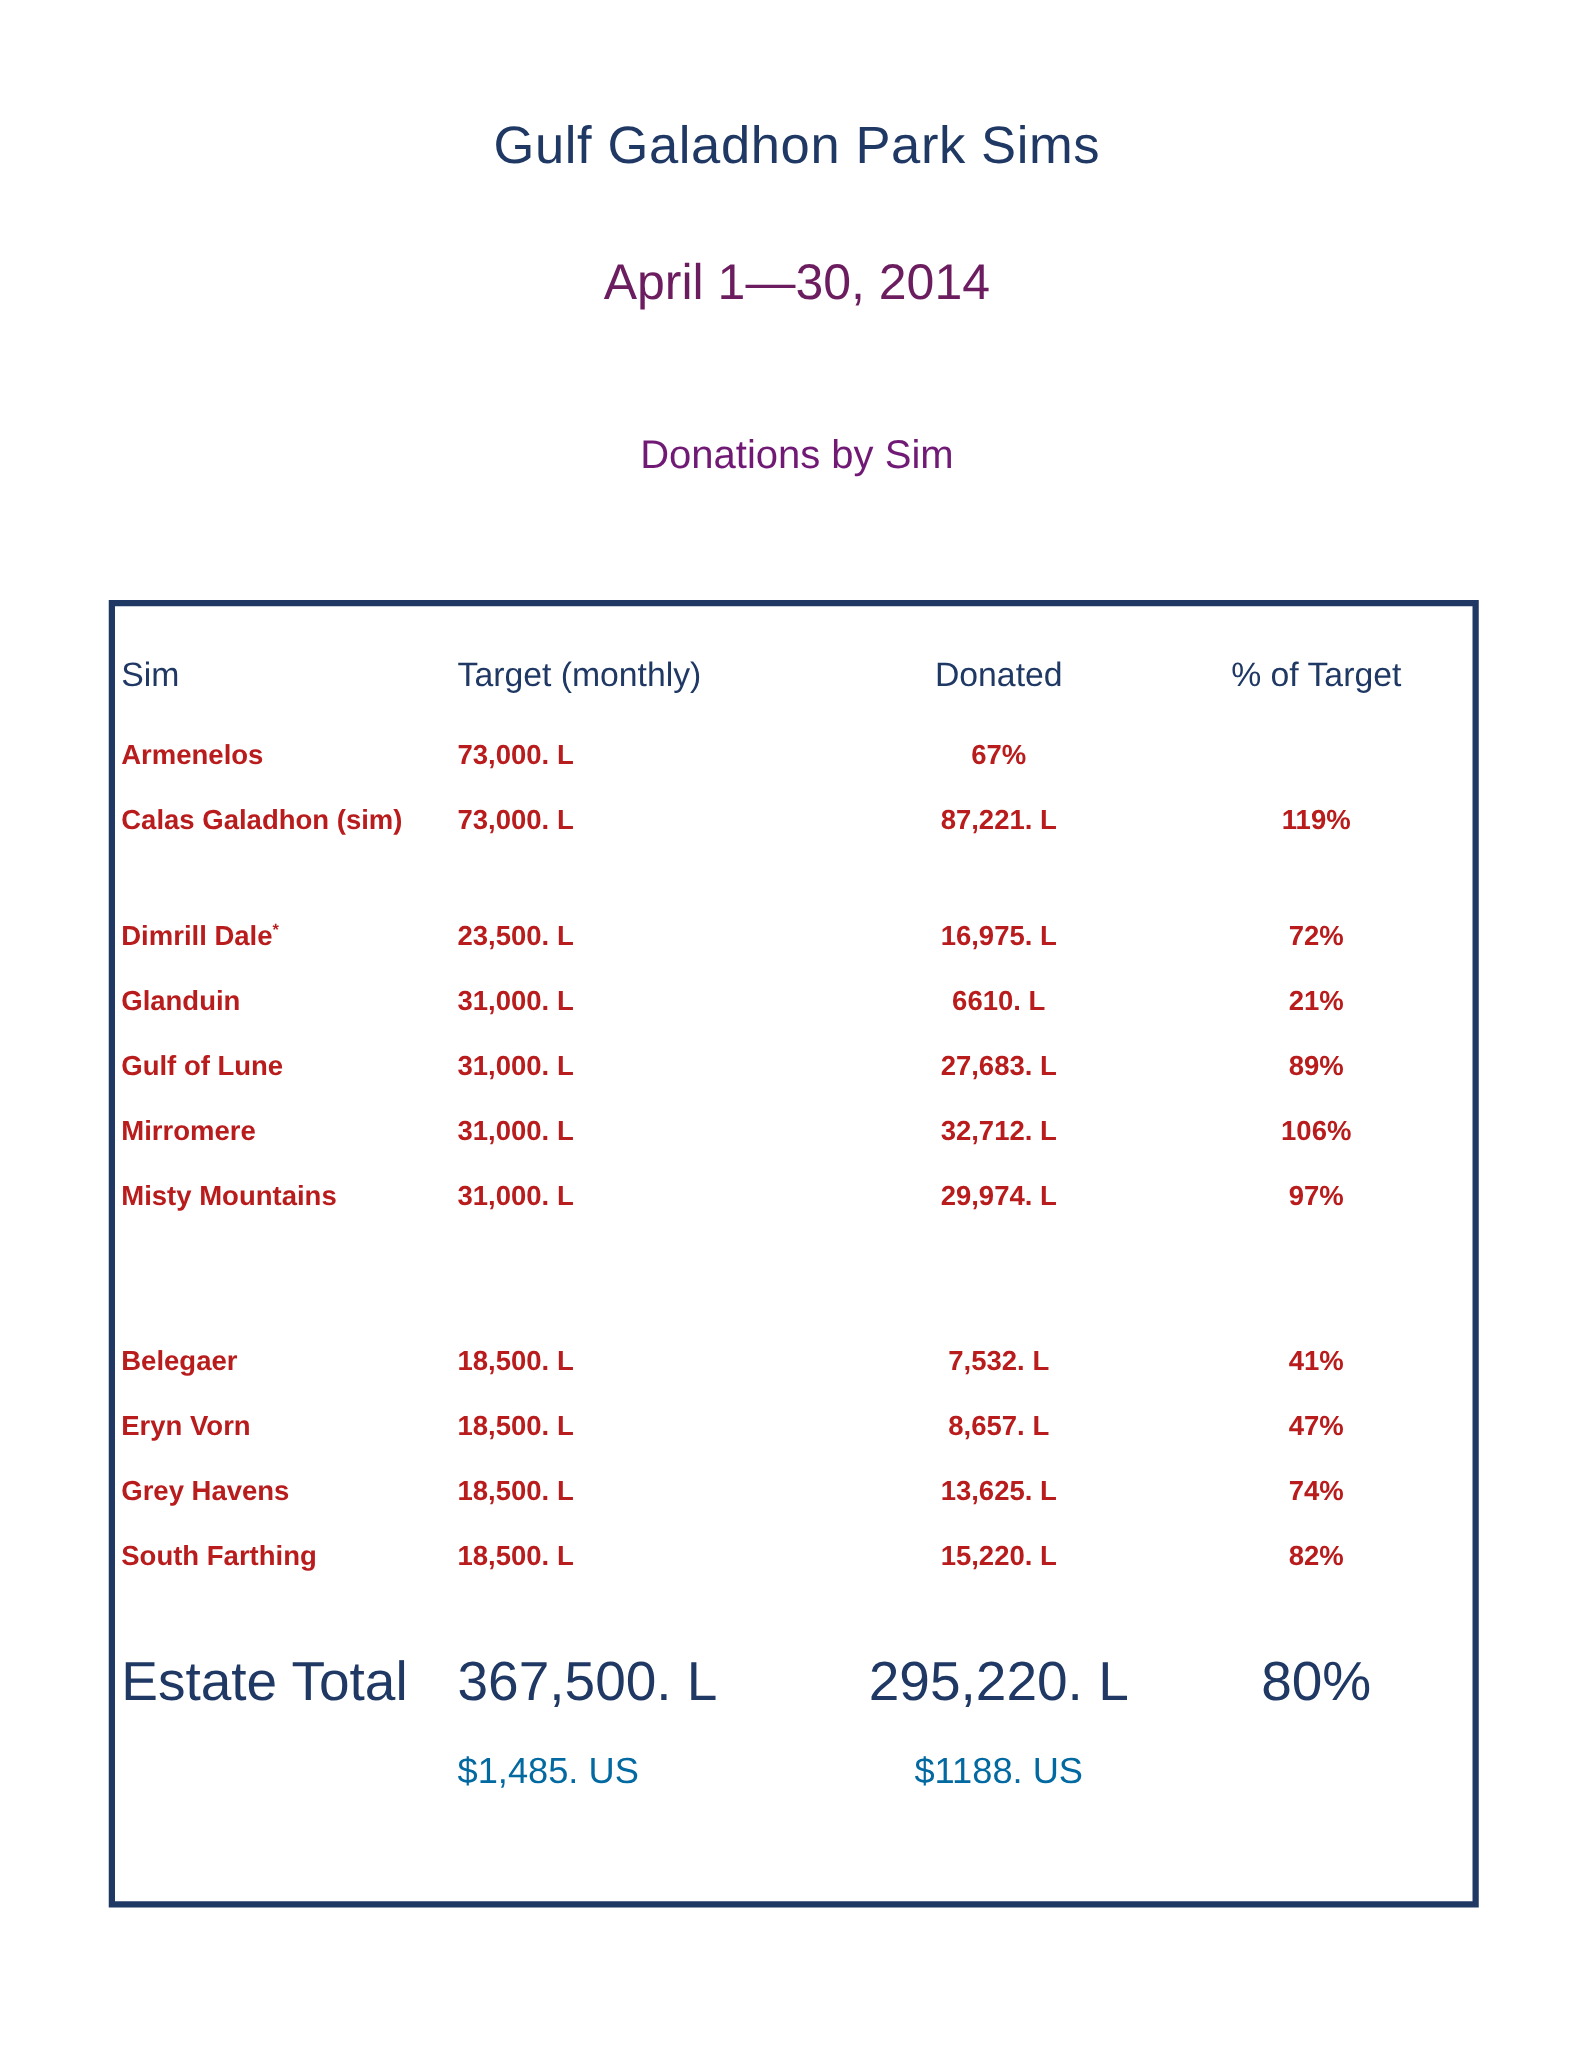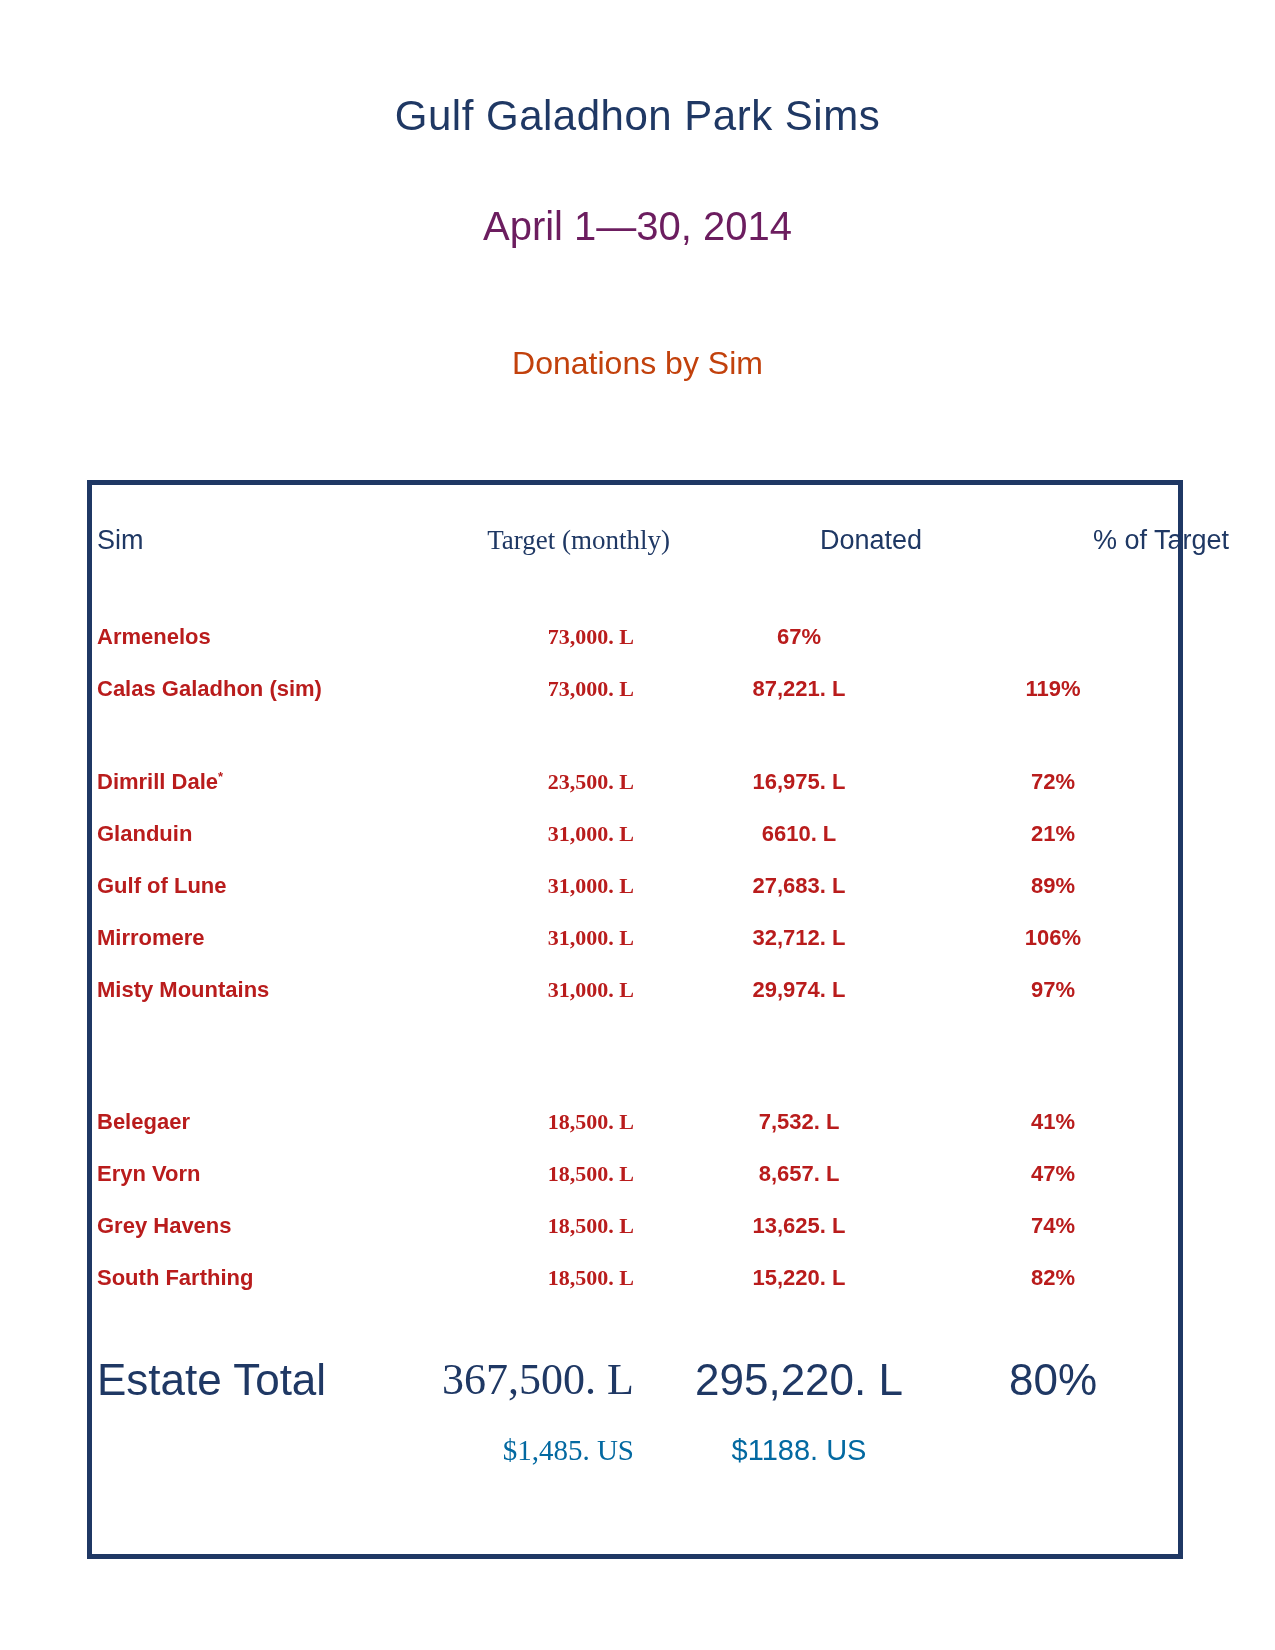--- a/index.html
+++ b/index.html
@@ -27,52 +27,51 @@
     text-align: center;
     font-size: 40px;
     font-weight: 400;
     color: #6C1D5F;
   }
   .section-subtitle {
     margin: 96px 0 0 0;
     text-align: center;
     font-size: 32px;
     font-weight: 400;
-    color: #c2410c;
+    color: #701a75;
   }
   .table-box {
     box-sizing: border-box;
     margin: 98px 0 0 87px;
     width: 1096px;
     border: 5px solid #1F3864;
     padding: 40px 0 78px 2px;
     background: #ffffff;
   }
   .grid {
     display: grid;
     grid-template-columns: 272px 268px 330px 178px;
     align-items: center;
   }
   .header-row {
     font-size: 27px;
     font-weight: 400;
     color: #1F3864;
-    margin-bottom: 55px;
-    gap: 36px;
+    margin-bottom: 22px;
   }
   .data-row {
     height: 52px;
     font-size: 22px;
     font-weight: 700;
     color: #b91c1c;
   }
   .group-2 { margin-top: 41px; }
   .group-3 { margin-top: 80px; }
   .c1 { text-align: left; padding-left: 3px; }
-  .c2 { text-align: right; font-family: Liberation Serif, serif; }
+  .c2 { text-align: left; }
   .c3 { text-align: center; }
   .c4 { text-align: center; }
   .total-row {
     margin-top: 50px;
     height: 50px;
     font-size: 44px;
     font-weight: 400;
     color: #1F3864;
   }
   .usd-row {

